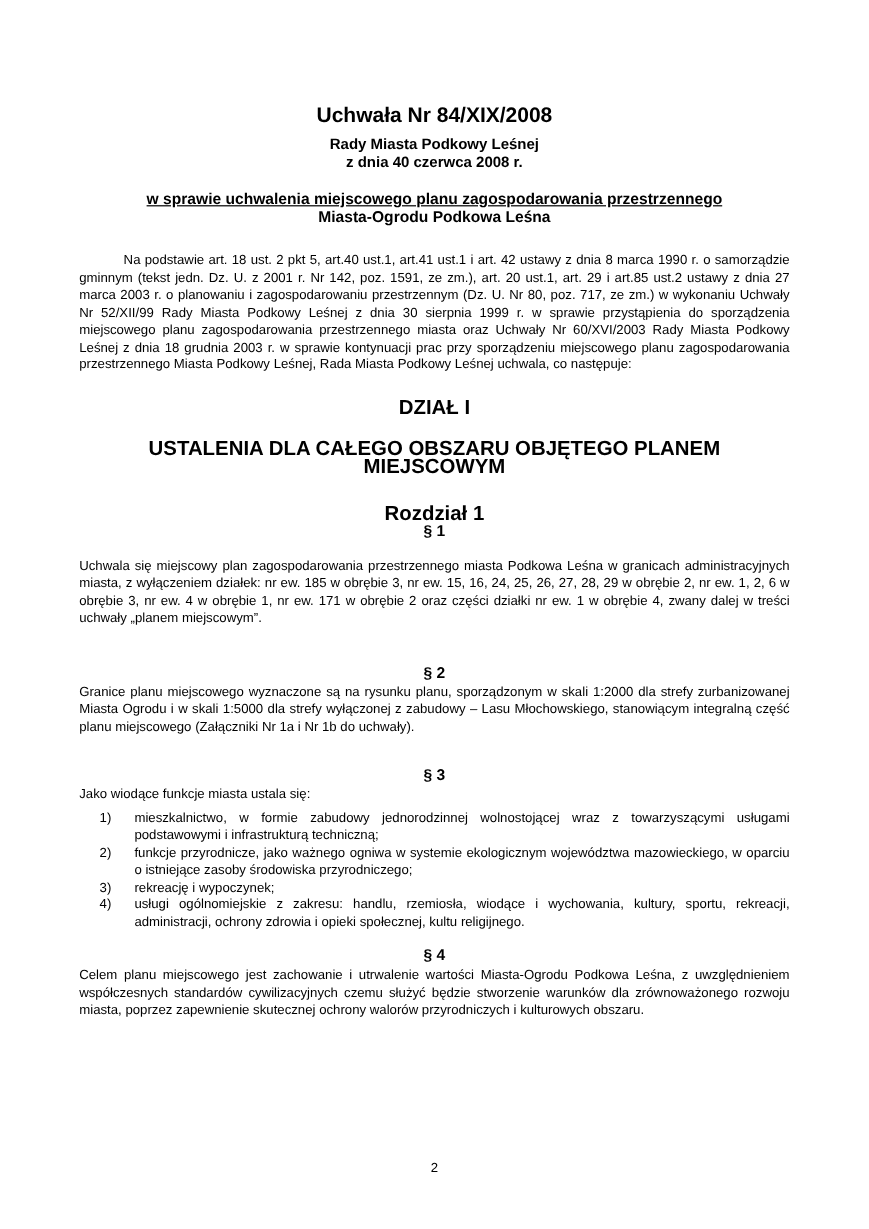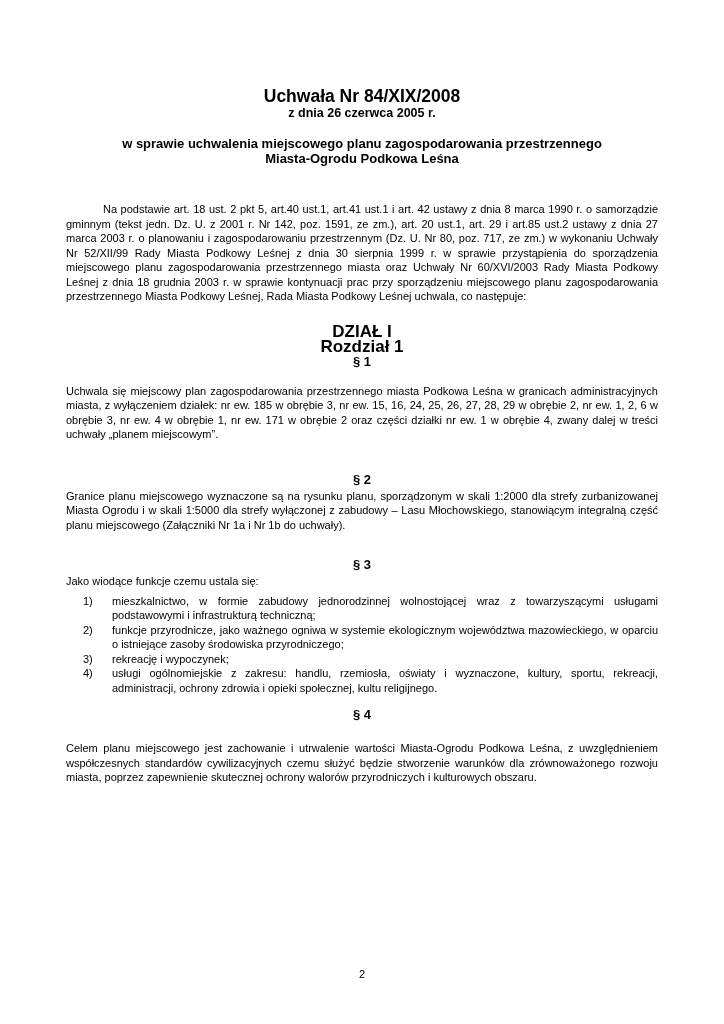--- a/index.html
+++ b/index.html
@@ -29,53 +29,53 @@
     font-weight: bold;
     line-height: 15px;
   }
   .mt7  { margin-top: 7px; }
   .subject {
     text-align: center;
     font-size: 13px;
     font-weight: bold;
     line-height: 15px;
   }
-  .mt15 { margin-top: 15px; }
+  .mt15 { margin-top: 15px; text-decoration: underline; }
   .mt10 { }
   .body-text {
     font-size: 11px;
     line-height: 14.5px;
     text-align: justify;
   }
   .preamble {
-    margin-top: 36px;
+    margin-top: 22px;
     text-indent: 37px;
   }
   .heading {
     text-align: center;
     font-size: 17px;
     font-weight: bold;
     line-height: 15px;
   }
   .par-label {
     text-align: center;
     font-size: 13px;
     font-weight: bold;
     line-height: 15px;
   }
   .mt20 { margin-top: 20px; }
   .mt19 { margin-top: 19px; }
-  .mt24 { }
+  .mt24 { margin-top: 24px; }
   .mt16 { margin-top: 16px; }
   .mt30 { margin-top: 30px; }
   .mt25 { margin-top: 25px; }
   .mt12 { margin-top: 12px; }
   .mt2  { margin-top: 2px; }
   .mt1  { margin-top: 15px; }
-  .mt3  { margin-top: 19px; }
+  .mt3  { margin-top: 3px; }
   .list { margin-top: 5px; }
   .list-item {
     display: flex;
     padding-left: 17px;
   }
   .list-item .num {
     flex: 0 0 29px;
     font-size: 11px;
     line-height: 14.5px;
   }
@@ -93,56 +93,58 @@
     font-size: 11px;
     line-height: 14px;
   }
 </style>
 </head>
 <body>
 
 <div class="page">
 
   <div class="doc-title">Uchwała Nr 84/XIX/2008</div>
-  <div class="doc-subtitle">z dnia 26 czerwca 2005 r.</div>
+  <div class="doc-subtitle mt7">Rady Miasta Podkowy Leśnej</div>
+  <div class="doc-subtitle">z dnia 40 czerwca 2008 r.</div>
 
   <div class="subject mt15">w sprawie uchwalenia miejscowego planu zagospodarowania przestrzennego</div>
   <div class="subject mt10">Miasta-Ogrodu Podkowa Leśna</div>
 
   <p class="body-text preamble">Na podstawie art. 18 ust. 2 pkt 5, art.40 ust.1, art.41 ust.1 i art. 42 ustawy z dnia 8 marca 1990 r. o samorządzie gminnym (tekst jedn. Dz. U. z 2001 r. Nr 142, poz. 1591, ze zm.), art. 20 ust.1, art. 29 i art.85 ust.2 ustawy z dnia 27 marca 2003 r. o planowaniu i zagospodarowaniu przestrzennym (Dz. U. Nr 80, poz. 717, ze zm.) w wykonaniu Uchwały Nr 52/XII/99 Rady Miasta Podkowy Leśnej z dnia 30 sierpnia 1999 r. w sprawie przystąpienia do sporządzenia miejscowego planu zagospodarowania przestrzennego miasta oraz Uchwały Nr 60/XVI/2003 Rady Miasta Podkowy Leśnej z dnia 18 grudnia 2003 r. w sprawie kontynuacji prac przy sporządzeniu miejscowego planu zagospodarowania przestrzennego Miasta Podkowy Leśnej, Rada Miasta Podkowy Leśnej uchwala, co następuje:</p>
 
   <div class="heading mt20">DZIAŁ I</div>
+  <div class="heading mt19">USTALENIA DLA CAŁEGO OBSZARU OBJĘTEGO PLANEM MIEJSCOWYM</div>
 
   <div class="heading mt24">Rozdział 1</div>
 
   <div class="par-label mt10">§ 1</div>
   <p class="body-text mt1">Uchwala się miejscowy plan zagospodarowania przestrzennego miasta Podkowa Leśna w granicach administracyjnych miasta, z wyłączeniem działek: nr ew. 185 w obrębie 3, nr ew. 15, 16, 24, 25, 26, 27, 28, 29 w obrębie 2, nr ew. 1, 2, 6 w obrębie 3, nr ew. 4 w obrębie 1, nr ew. 171 w obrębie 2 oraz części działki nr ew. 1 w obrębie 4, zwany dalej w treści uchwały „planem miejscowym”.</p>
 
   <div class="par-label mt30">§ 2</div>
   <p class="body-text mt2">Granice planu miejscowego wyznaczone są na rysunku planu, sporządzonym w skali 1:2000 dla strefy zurbanizowanej Miasta Ogrodu i w skali 1:5000 dla strefy wyłączonej z zabudowy – Lasu Młochowskiego, stanowiącym integralną część planu miejscowego (Załączniki Nr 1a i Nr 1b do uchwały).</p>
 
   <div class="par-label mt25">§ 3</div>
-  <p class="body-text mt2">Jako wiodące funkcje czemu ustala się:</p>
+  <p class="body-text mt2">Jako wiodące funkcje miasta ustala się:</p>
 
   <div class="list">
     <div class="list-item">
       <span class="num">1)</span>
       <span class="itext">mieszkalnictwo, w formie zabudowy jednorodzinnej wolnostojącej wraz z towarzyszącymi usługami podstawowymi i infrastrukturą techniczną;</span>
     </div>
     <div class="list-item">
       <span class="num">2)</span>
       <span class="itext">funkcje przyrodnicze, jako ważnego ogniwa w systemie ekologicznym województwa mazowieckiego, w oparciu o istniejące zasoby środowiska przyrodniczego;</span>
     </div>
     <div class="list-item">
       <span class="num">3)</span>
       <span class="itext">rekreację i wypoczynek;</span>
     </div>
     <div class="list-item">
       <span class="num">4)</span>
-      <span class="itext">usługi ogólnomiejskie z zakresu: handlu, rzemiosła, oświaty i wyznaczone, kultury, sportu, rekreacji, administracji, ochrony zdrowia i opieki społecznej, kultu religijnego.</span>
+      <span class="itext">usługi ogólnomiejskie z zakresu: handlu, rzemiosła, wiodące i wychowania, kultury, sportu, rekreacji, administracji, ochrony zdrowia i opieki społecznej, kultu religijnego.</span>
     </div>
   </div>
 
   <div class="par-label mt12">§ 4</div>
   <p class="body-text mt3">Celem planu miejscowego jest zachowanie i utrwalenie wartości Miasta-Ogrodu Podkowa Leśna, z uwzględnieniem współczesnych standardów cywilizacyjnych czemu służyć będzie stworzenie warunków dla zrównoważonego rozwoju miasta, poprzez zapewnienie skutecznej ochrony walorów przyrodniczych i kulturowych obszaru.</p>
 
   <div class="page-number">2</div>
 
 </div>
 

